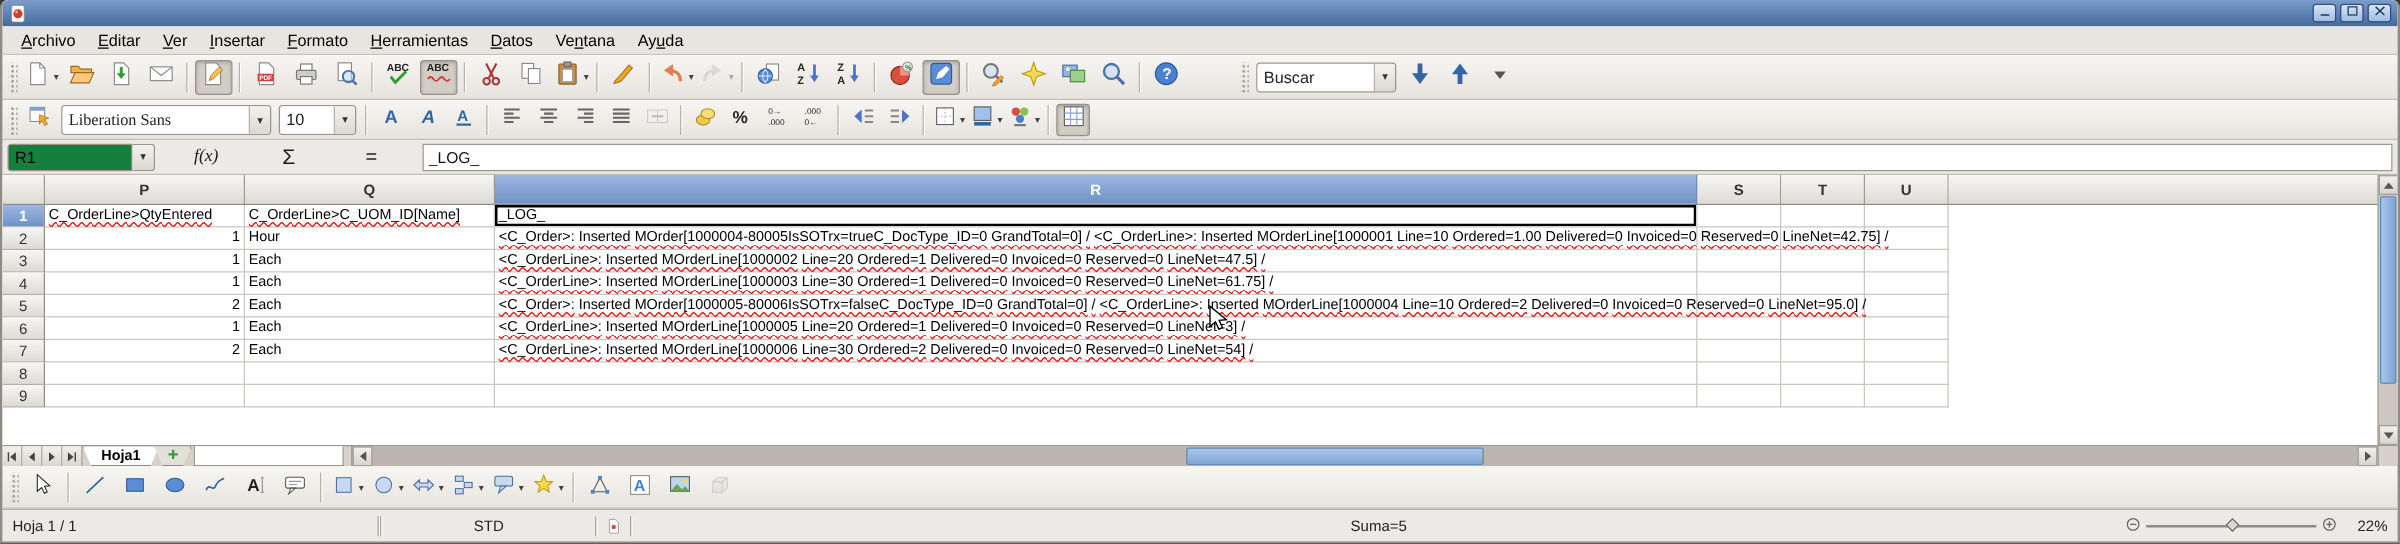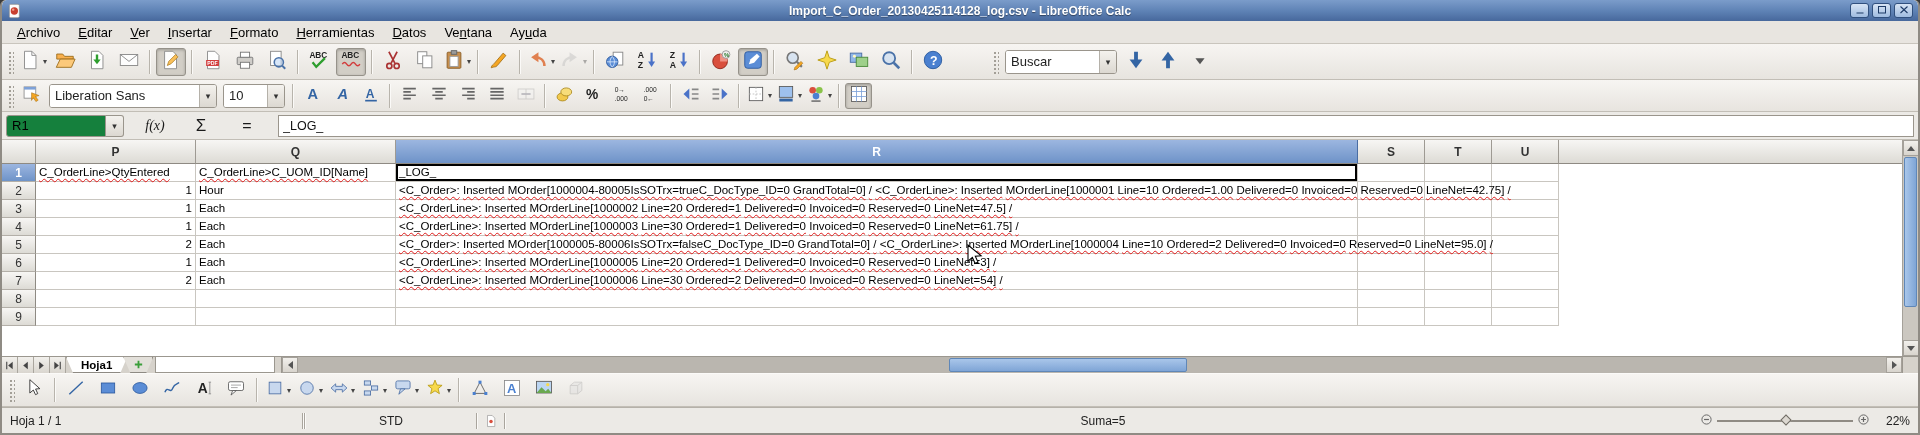--- a/index.html
+++ b/index.html
@@ -27,21 +27,21 @@
   .tsep{width:0;height:24px;border-left:1px solid #b8b4ac;border-right:1px solid #fbfaf8;margin:0 4px;}
   .grip{width:7px;height:24px;margin:0 3px;background-image:radial-gradient(#a39f97 1px,transparent 1.2px);background-size:4px 4px;background-position:1px 1px;}
   .tspacer{height:1px;}
   .combo{display:flex;height:24px;border:1px solid #9a958c;border-radius:3px;background:#fff;overflow:hidden;margin:0 3px;}
   .combo input{border:0;outline:none;height:100%;flex:1;min-width:0;padding:0 5px;font-size:13px;font-family:inherit;color:#222;background:#fff;}
   .combo .dbtn{width:17px;height:100%;display:flex;align-items:center;justify-content:center;font-size:9px;color:#333;background:linear-gradient(#f4f2ee,#dcd8d1);border-left:1px solid #b5b1a9;}
   
   .fbar{position:absolute;left:0;right:0;top:112px;height:28px;background:#eceae6;border-bottom:1px solid #c2beb6;display:flex;align-items:center;padding:0 4px;}
   .namebox{width:100px;height:22px;border:1px solid #9a958c;border-radius:3px 0 0 3px;background:#15803d;font-size:13px;padding:0 5px;outline:none;font-family:inherit;}
   .nbdrop{width:18px;height:22px;border:1px solid #9a958c;border-left:none;border-radius:0 3px 3px 0;background:linear-gradient(#f4f2ee,#dcd8d1);display:flex;align-items:center;justify-content:center;font-size:9px;color:#333;}
-  .fbtn{width:30px;height:24px;display:flex;align-items:center;justify-content:center;font-size:15px;color:#1a1a1a;border-radius:3px;margin:0 8px;}
+  .fbtn{width:30px;height:24px;display:flex;align-items:center;justify-content:center;font-size:15px;color:#1a1a1a;border-radius:3px;margin:0 18px;}
   .fbtn.fx{font-style:italic;font-family:"Liberation Serif","DejaVu Serif",serif;font-size:14px;}
   .fbtn.sum{font-size:17px;}
   .fbtn.eq{font-size:16px;}
   .finput{flex:1;height:22px;margin-left:8px;border:1px solid #9a958c;background:#fff;font-size:12.5px;padding:0 4px;outline:none;font-family:inherit;color:#111;}
   
   .gridwrap{position:absolute;left:0;right:0;top:140px;height:216px;background:#fff;}
   .gcontent{position:absolute;left:0;top:0;width:1902px;height:216px;overflow:hidden;background:#fff;}
   .vscroll{position:absolute;right:0;top:0;width:16px;height:216px;background:#cbc7c0;border-left:1px solid #a5a19a;}
   .ghead{display:flex;height:24px;}
   .corner,.colh{background:linear-gradient(#f7f6f4,#dddbd5);border-right:1px solid #9e9a93;border-bottom:1px solid #8e8a83;display:flex;align-items:center;justify-content:center;font-size:12px;font-weight:600;color:#333;flex:none;}
@@ -100,21 +100,20 @@
 <div class="win">
 
   <div class="titlebar">
     <span class="tb-logo">
         <svg viewBox="0 0 24 24" width="16" height="16" aria-hidden="true">
           <rect x="5" y="2" width="15" height="20" rx="2" fill="#fdfdfd" stroke="#8a8a8a"></rect>
           <circle cx="12.5" cy="12" r="5.5" fill="#c9402f"></circle>
           <circle cx="10.8" cy="10" r="1.8" fill="#f0a090"></circle>
         </svg>
       </span>
-    <span class="tb-title">Import_C_Order_20130425114128_log.csv - LibreOffice Calc</span>
     <span class="winbtns">
       <span class="winbtn">
           <span><svg viewBox="0 0 24 24" width="12" height="12" aria-hidden="true">
               <path d="M5 18h14" stroke="#1d3a66" stroke-width="2.4"></path>
             </svg></span>
         </span>
       <span class="winbtn">
           <span><svg viewBox="0 0 24 24" width="12" height="12" aria-hidden="true">
               <rect x="5" y="5" width="14" height="13" fill="none" stroke="#1d3a66" stroke-width="2"></rect>
             </svg></span>
@@ -350,21 +349,21 @@
     </div>
   <div class="tbar tbar2">
       <div class="grip"></div>
       <div class="tb-btn">
         <span><svg viewBox="0 0 24 24" width="20" height="20" aria-hidden="true">
             <rect x="2.5" y="3.5" width="14" height="13.5" fill="#fff" stroke="#888"></rect>
             <rect x="2.5" y="3.5" width="14" height="3.2" fill="#7da1d8"></rect>
             <path d="M11.5 10.5l9 3.4-4.3 1.1 3.2 4.4-2.7 1.7-3.1-4.7-2.2 3.3z" fill="#f5a623" stroke="#a8751d" stroke-width=".7"></path>
           </svg></span>
       </div>
-      <div class="combo" style="width: 168px;">
+      <div class="combo" style="width: 168px; font-family: Liberation Serif, serif;">
         <input value="Liberation Sans" style="">
         <span class="dbtn">▾</span>
       </div>
       <div class="combo" style="width: 62px;">
         <input value="10" style="">
         <span class="dbtn">▾</span>
       </div>
       <div class="tsep"></div>
       <div class="tb-btn">
         <span><svg viewBox="0 0 24 24" width="20" height="20" aria-hidden="true">

